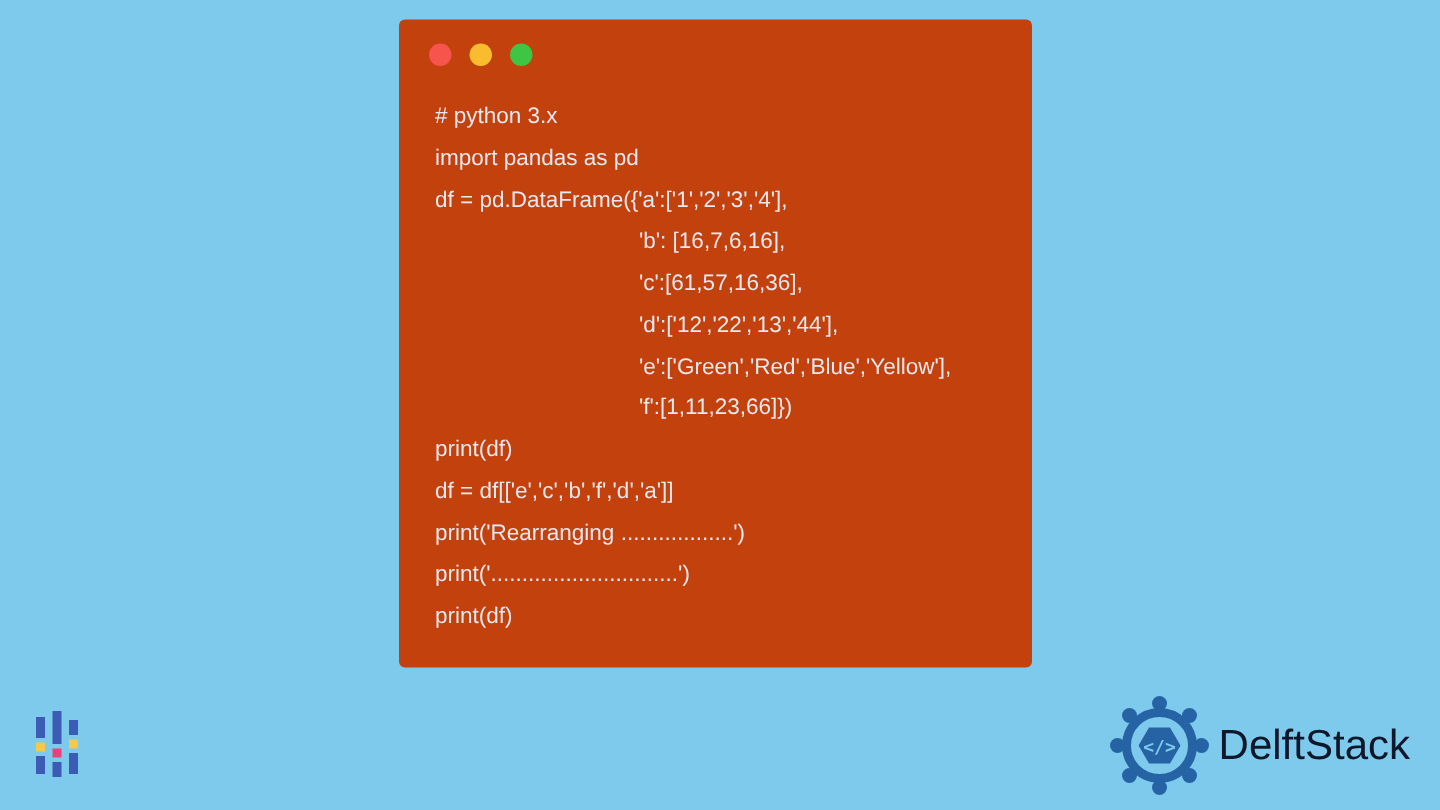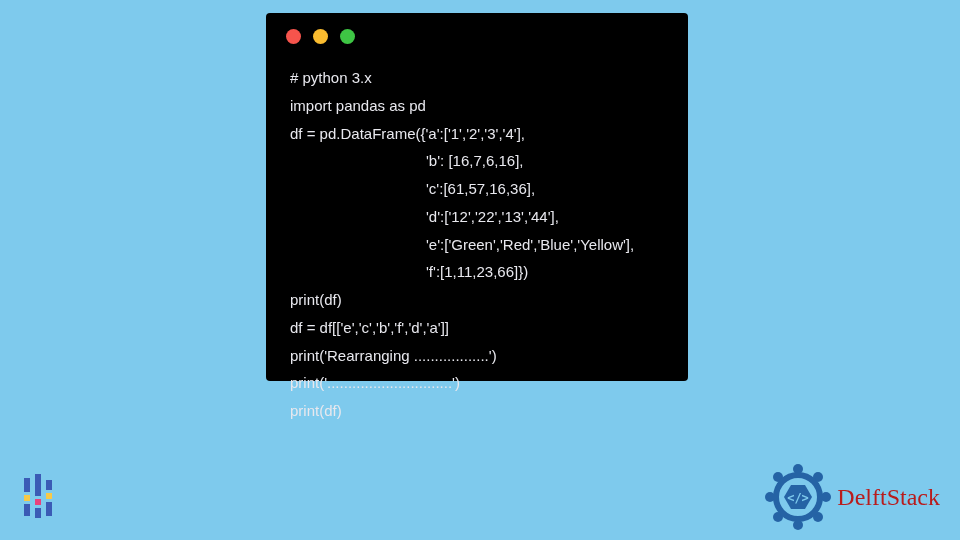--- a/index.html
+++ b/index.html
@@ -12,22 +12,22 @@
       height: 540px;
       background: #7ecaed;
       position: relative;
       font-family: -apple-system, BlinkMacSystemFont, "Segoe UI", sans-serif;
     }
     .code-window {
       position: absolute;
       left: 266px;
       top: 13px;
       width: 422px;
-      height: 368px;
-      background: #000000;
+      height: 432px;
+      background: #c2410c;
       border-radius: 4px;
       padding: 0;
     }
     .window-dots {
       display: flex;
       gap: 12px;
       padding: 16px 20px 12px 20px;
     }
     .dot {
       width: 15px;
@@ -67,24 +67,24 @@
       display: flex;
       align-items: center;
       gap: 4px;
     }
     .delft-emblem {
       width: 70px;
       height: 70px;
       position: relative;
     }
     .delft-text {
-      font-size: 24px;
+      font-size: 28px;
       font-weight: 500;
-      color: #b91c1c;
-      font-family: Liberation Serif, serif;
+      color: #0f172a;
+      font-family: Liberation Sans, sans-serif;
     }
   </style>
 </head>
 <body>
 
 <div class="code-window">
   <div class="window-dots">
     <div class="dot dot-red"></div>
     <div class="dot dot-yellow"></div>
     <div class="dot dot-green"></div>

